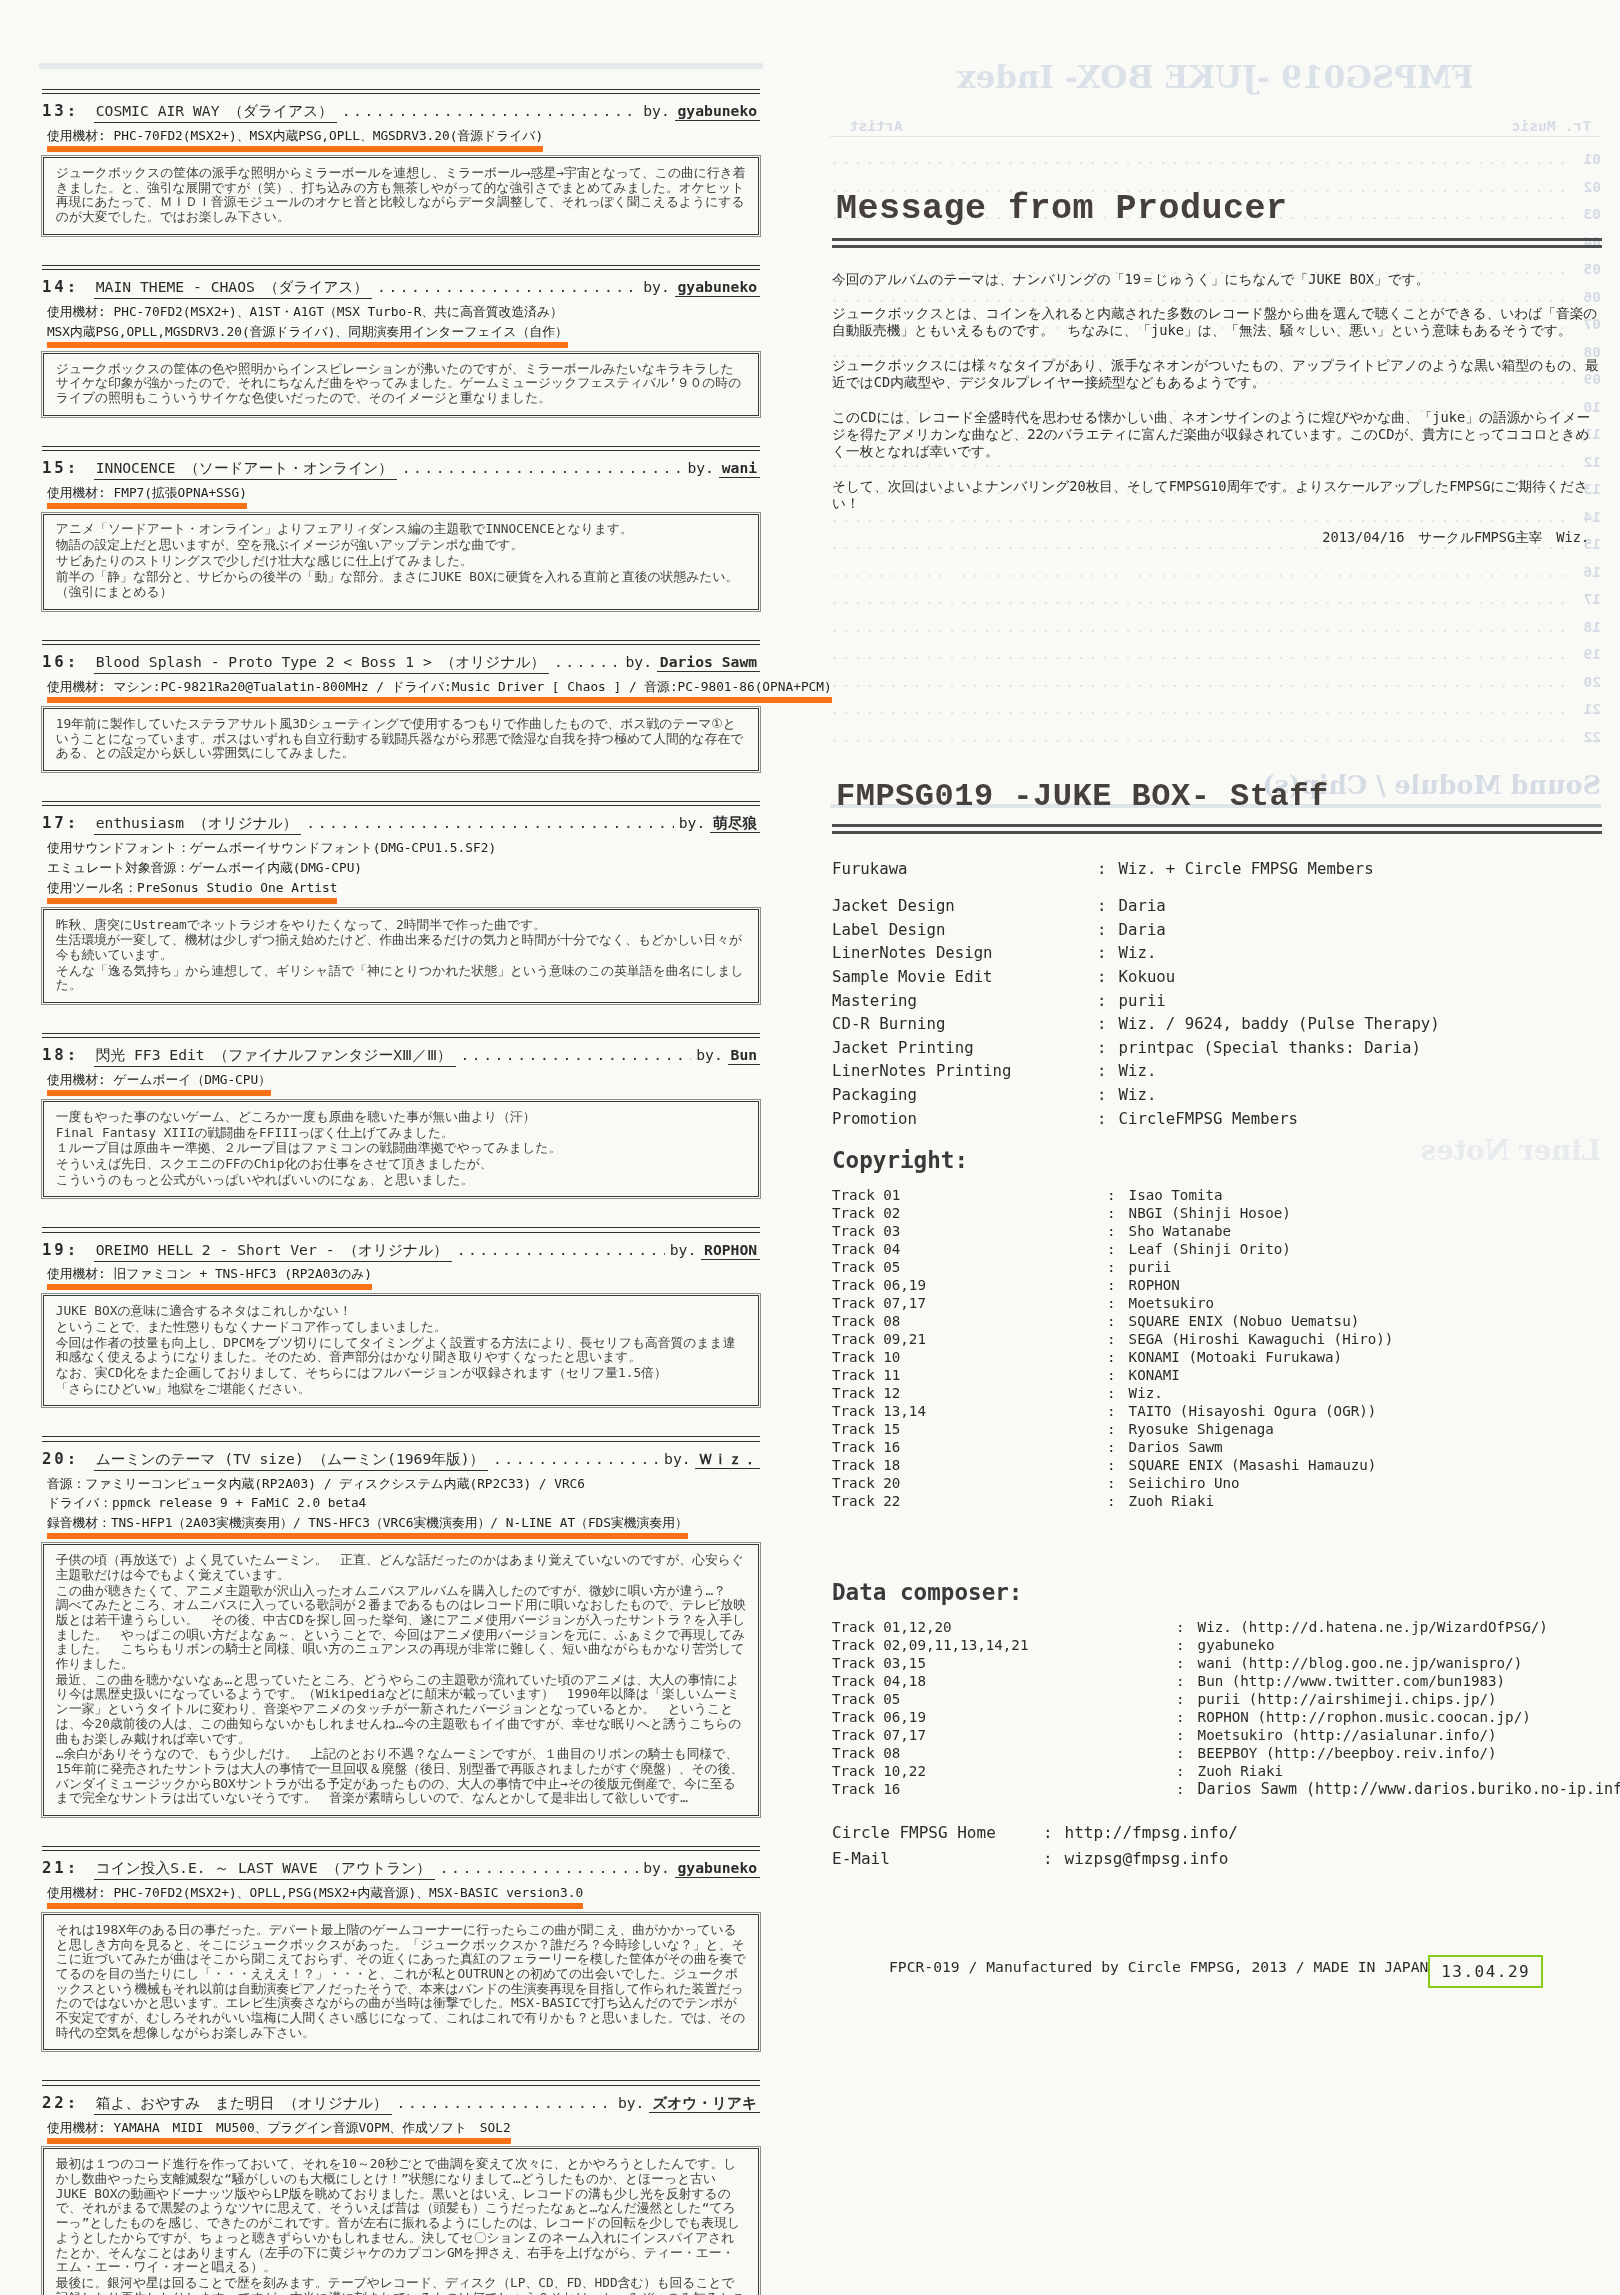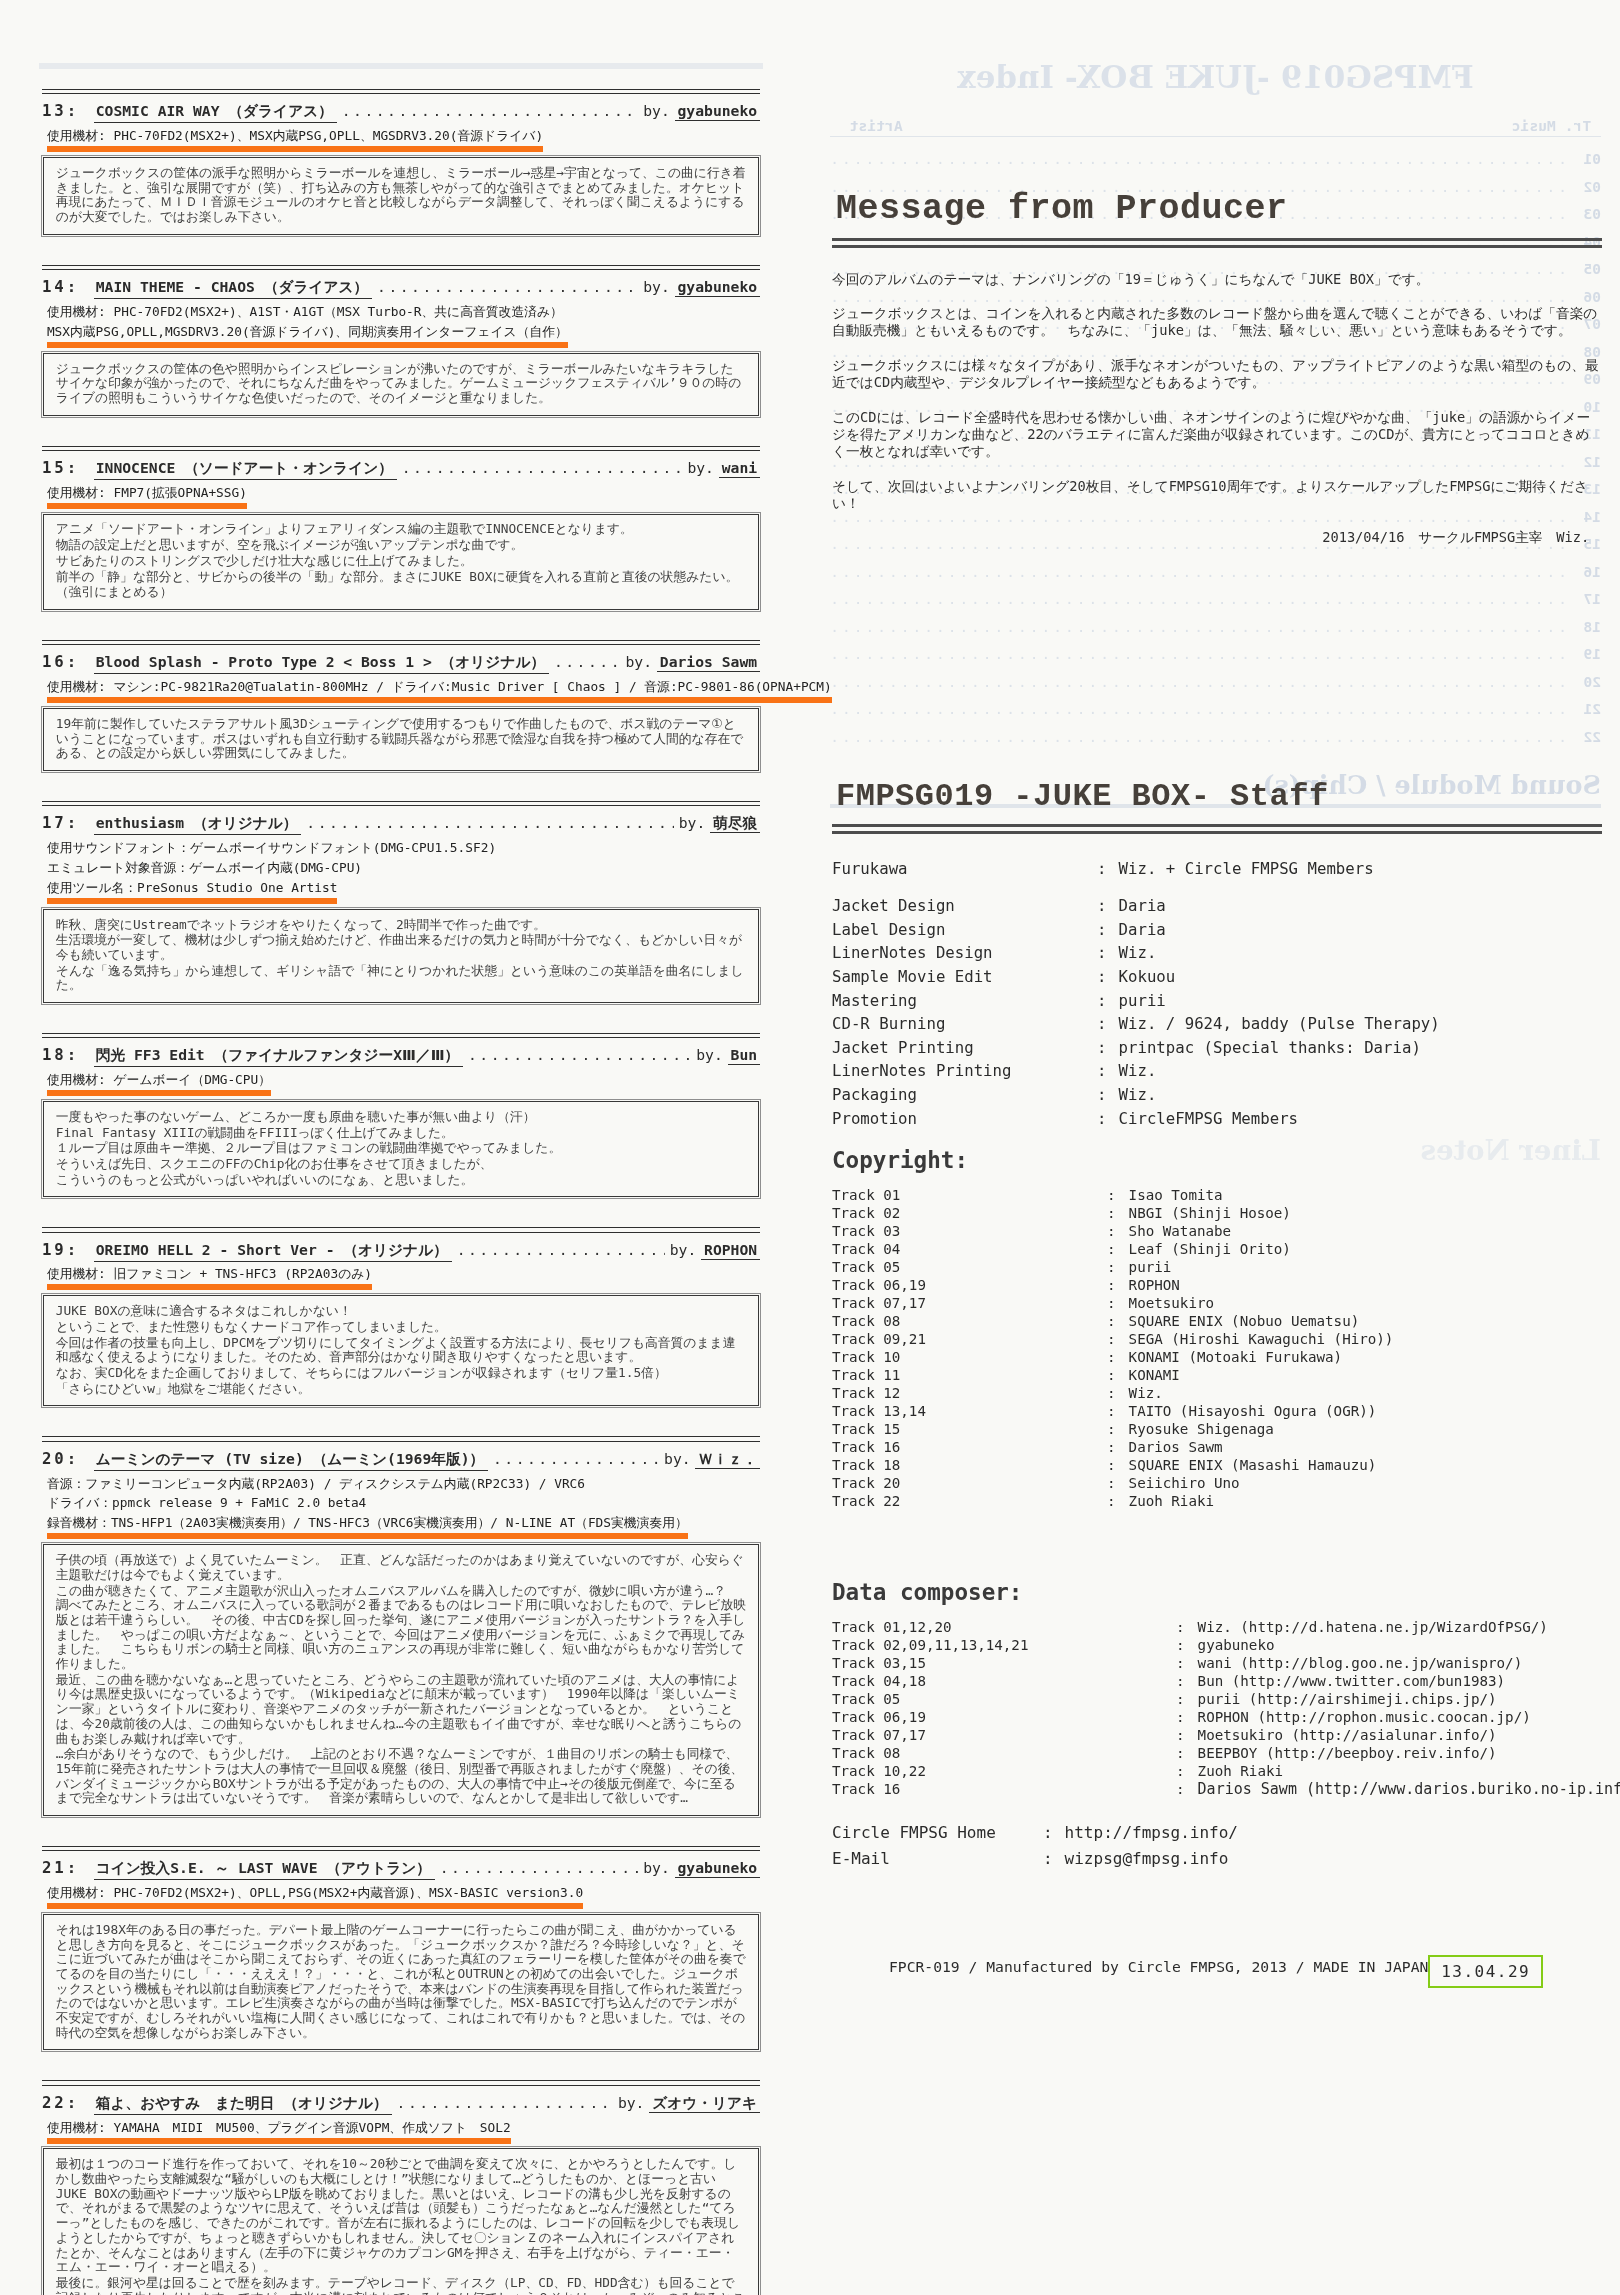--- a/index.html
+++ b/index.html
@@ -19,21 +19,21 @@
   .bleed .b-sub{font-family:"DejaVu Serif","Liberation Serif",serif;font-weight:bold;
          font-size:25.5px;border-bottom:4.9px solid #ccd6e2;padding-bottom:3.9px;margin-top:14.7px;}
   .bleed2{position:absolute;left:830px;top:1134px;width:771px;transform:scaleX(-1);
           color:#c3cfdf;opacity:.33;pointer-events:none;filter:blur(0.4px);
           font-family:"DejaVu Serif","Liberation Serif",serif;font-weight:bold;font-size:27.5px;}
   
   .col-left{position:absolute;left:42px;top:89px;width:718px;}
   .t-rule{height:3.4px;border-top:1.5px solid #2f2f2f;border-bottom:1.5px solid #2f2f2f;margin-bottom:6.9px;}
   .t-head{display:flex;align-items:baseline;font-size:14.7px;margin-bottom:4.9px;}
   .t-no{font-weight:bold;font-size:15.7px;letter-spacing:2.9px;margin-right:14.7px;white-space:nowrap;}
-  .t-title{font-weight:bold;border-bottom:1.5px solid #2f2f2f;padding:0 3.9px 1px 2px;white-space:nowrap;}
+  .t-title{font-weight:normal;border-bottom:1.5px solid #2f2f2f;padding:0 3.9px 1px 2px;white-space:nowrap;}
   .t-dots{flex:1;overflow:hidden;white-space:nowrap;letter-spacing:2.5px;margin:0 4.9px;color:#333;}
   .t-by{white-space:nowrap;}
   .t-bylabel{margin-right:4.9px;}
   .t-byname{font-weight:bold;border-bottom:1.5px solid #2f2f2f;padding:0 2.9px 1px;}
   .gear{font-size:12.8px;margin:1px 0 2.9px 4.9px;white-space:nowrap;color:#222;}
   .gear.last{display:table;border-bottom:6px solid #f97316;padding-bottom:1px;}
   .cbox{border:1.5px solid #383838;outline:0.5px solid #8f8f8f;outline-offset:1.5px;
         padding:7.9px 11.8px;margin:4.9px 1px 30px 1px;font-size:12.8px;line-height:14.7px;color:#404040;}
   .cpar{margin:0 0 1px 0;}
   

